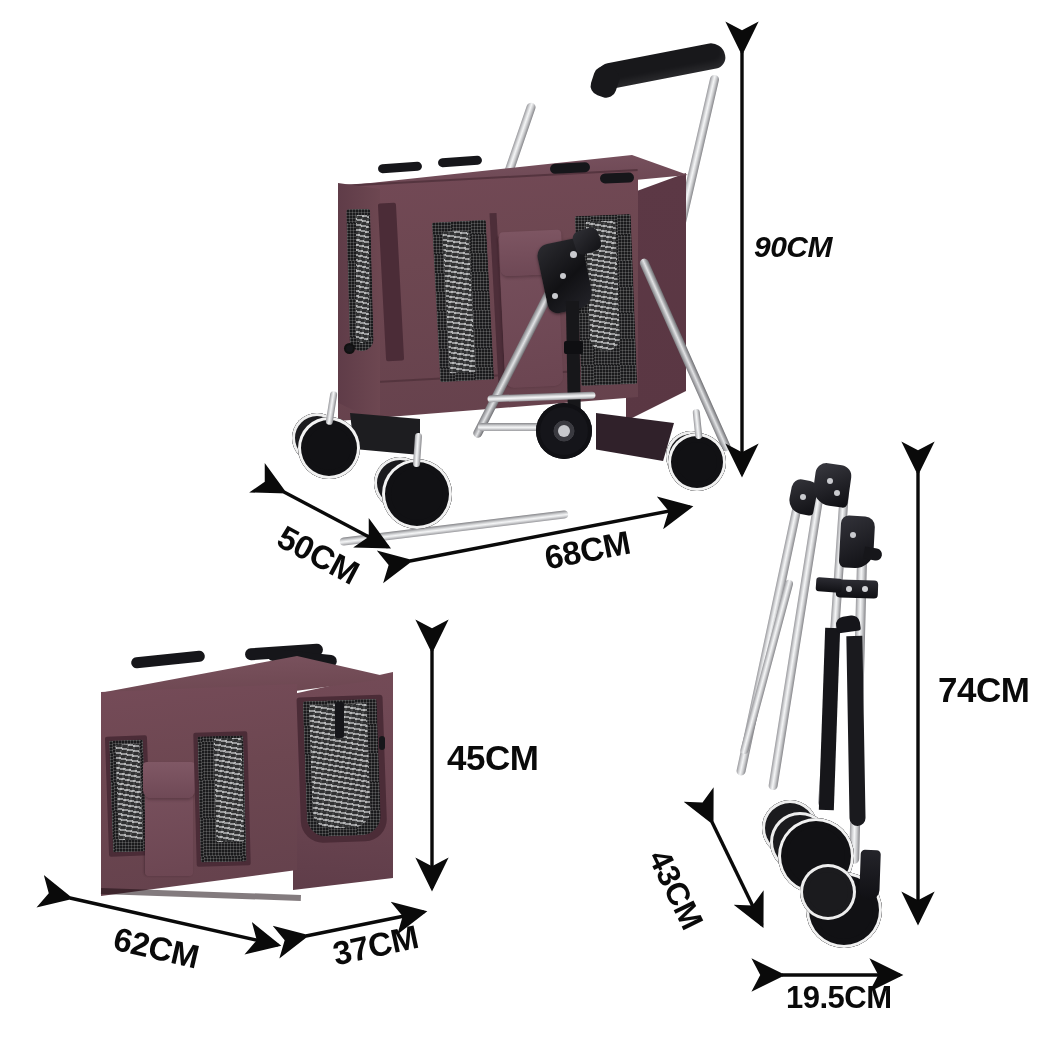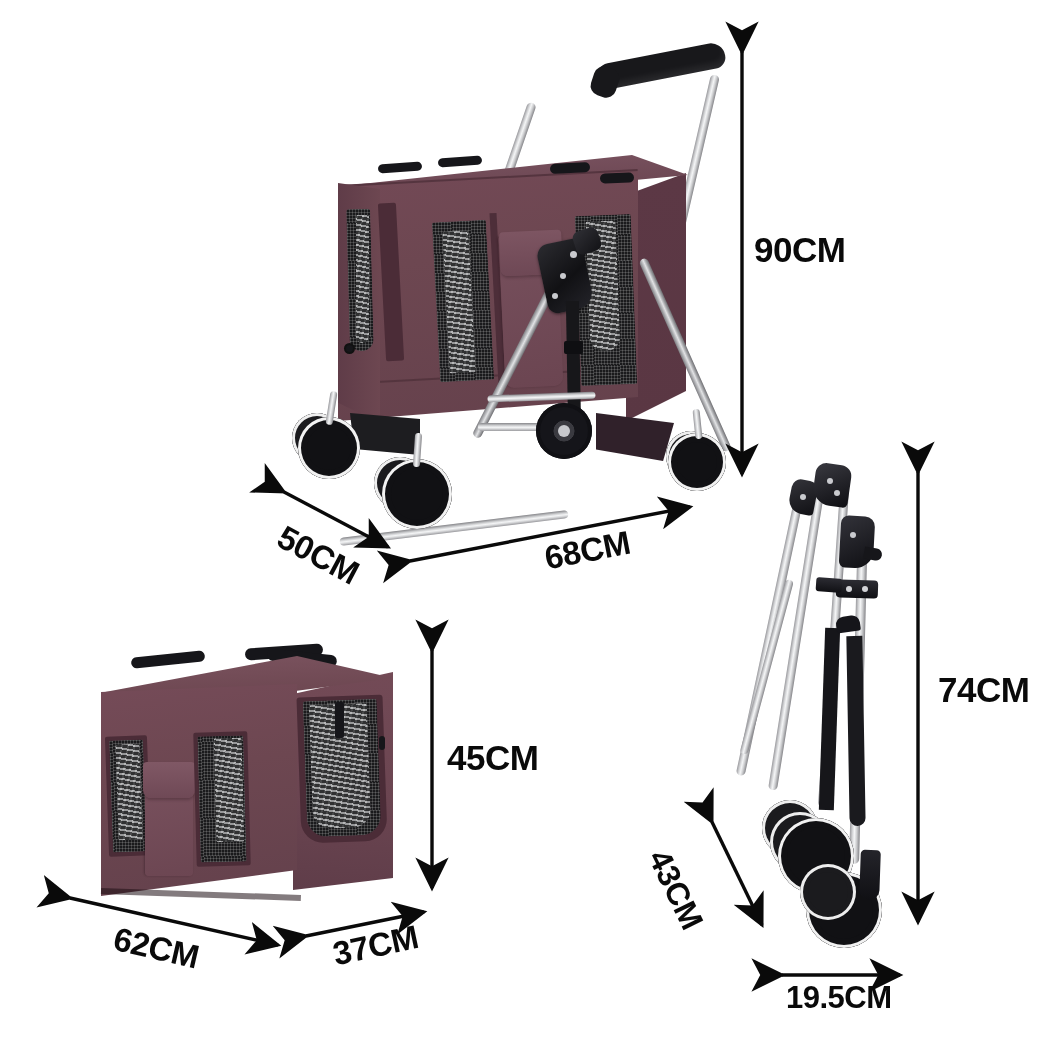--- a/index.html
+++ b/index.html
@@ -340,21 +340,21 @@
 
     <g>
       <line x1="712" y1="822" x2="762" y2="925" stroke="#0a0a0a" stroke-width="3.4" marker-start="url(#ah)" marker-end="url(#ah2)"></line>
     </g>
 
     <g>
       <line x1="782" y1="975" x2="900" y2="975" stroke="#0a0a0a" stroke-width="3.4" marker-start="url(#ah)" marker-end="url(#ah2)"></line>
     </g>
   </svg>
 
-  <div class="dim" style="left:754px;top:232px;font-size:35px;">90CM</div>
+  <div class="dim" style="left:754px;top:232px;font-size:30px;font-style:italic;">90CM</div>
 
   <div class="dim" style="left:288px;top:520px;font-size:33px;transform:rotate(28deg);transform-origin:left top;">50CM</div>
 
   <div class="dim" style="left:542px;top:542px;font-size:33px;transform:rotate(-11deg);transform-origin:left top;">68CM</div>
 
   <div class="dim" style="left:447px;top:740px;font-size:35px;">45CM</div>
 
   <div class="dim" style="left:118px;top:922px;font-size:33px;transform:rotate(13deg);transform-origin:left top;">62CM</div>
 
   <div class="dim" style="left:330px;top:938px;font-size:33px;transform:rotate(-12deg);transform-origin:left top;">37CM</div>

